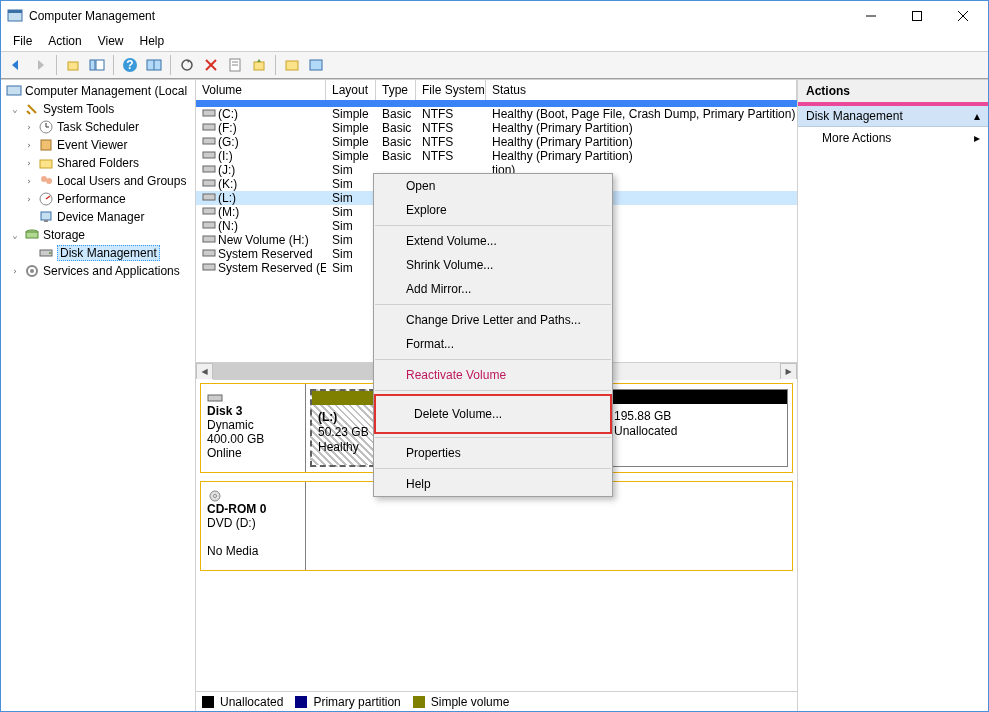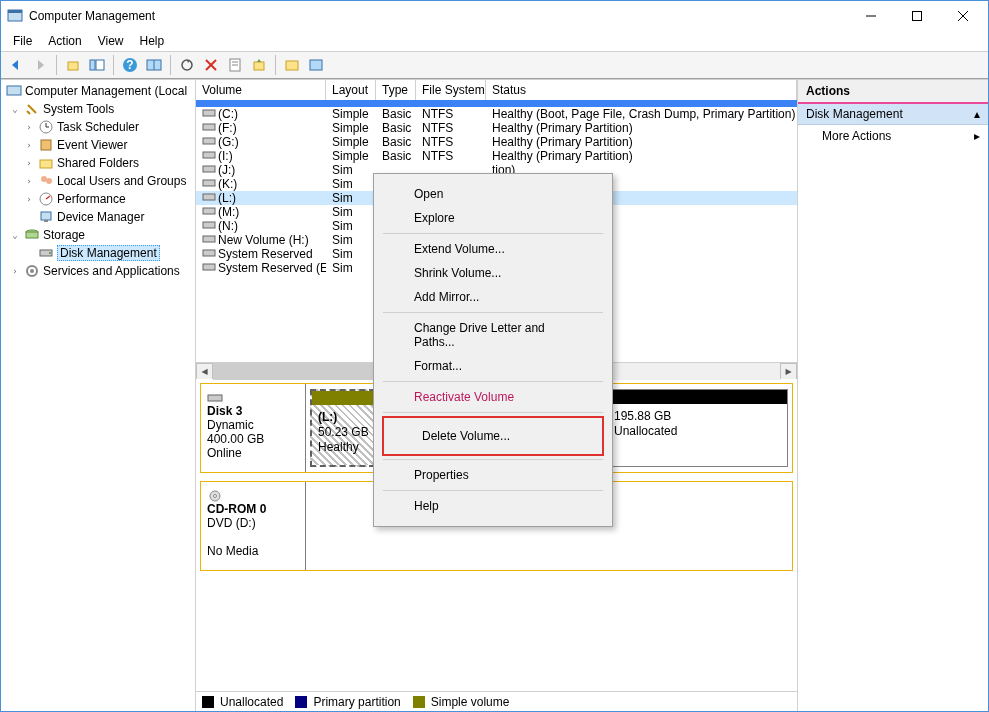--- a/index.html
+++ b/index.html
@@ -54,26 +54,26 @@
 .partition::before { content: ''; position: absolute; top: 0; left: 0; right: 0; height: 14px; }
 .part-olive::before { background: #808000; }
 .part-black::before { background: #000; }
 .partition.hatched { background: repeating-linear-gradient(45deg, #fff, #fff 3px, #c0c0c0 3px, #c0c0c0 5px); border: 2px dashed #606060; }
 .part-body { position: relative; margin-top: 15px; font-size: 11.5px; line-height: 1.2; }
 
 .legend { height: 20px; border-top: 1px solid #d0d0d0; display: flex; align-items: center; padding: 0 6px; gap: 4px; background:#fff;}
 .legend-swatch { width: 12px; height: 12px; display: inline-block; margin-right: 2px; }
 
 .right-pane { width: 190px; background: #fff; overflow: auto; }
-.actions-header { background: #f0f0f0; padding: 4px 8px; font-weight: bold; border-bottom: 2px solid #ec4899; }
+.actions-header { background: #f0f0f0; padding: 4px 8px; font-weight: bold; border-bottom: 4px solid #ec4899; }
 .actions-group { background: #d1e3f7; padding: 3px 8px; display:flex; justify-content:space-between; align-items:center; border-bottom:1px solid #b8cce0;}
 .actions-item { padding: 4px 8px 4px 24px; display:flex; justify-content:space-between;}
 
 
-.context-menu { position: absolute; left: 373px; top: 173px; width: 240px; background: #f0f0f0; border: 1px solid #a0a0a0; box-shadow: 3px 3px 6px rgba(0,0,0,0.25); padding: 8px; z-index: 100; }
+.context-menu { position: absolute; left: 373px; top: 173px; width: 240px; background: #f0f0f0; border: 1px solid #a0a0a0; box-shadow: 3px 3px 6px rgba(0,0,0,0.25); padding: 0; z-index: 100; }
 .cm-item { padding: 5px 20px 5px 32px; cursor: default; }
 .cm-item.disabled { color: #be185d; }
 .cm-sep { height: 1px; background: #d0d0d0; margin: 3px 1px; }
 .cm-highlighted { border: 2px solid #e03030; padding: 2px; }
 
 .col-volume { width: 130px; }
 .col-layout { width: 50px; }
 .col-type { width: 40px; }
 .col-fs { width: 70px; }
 .col-status { flex: 1; }

